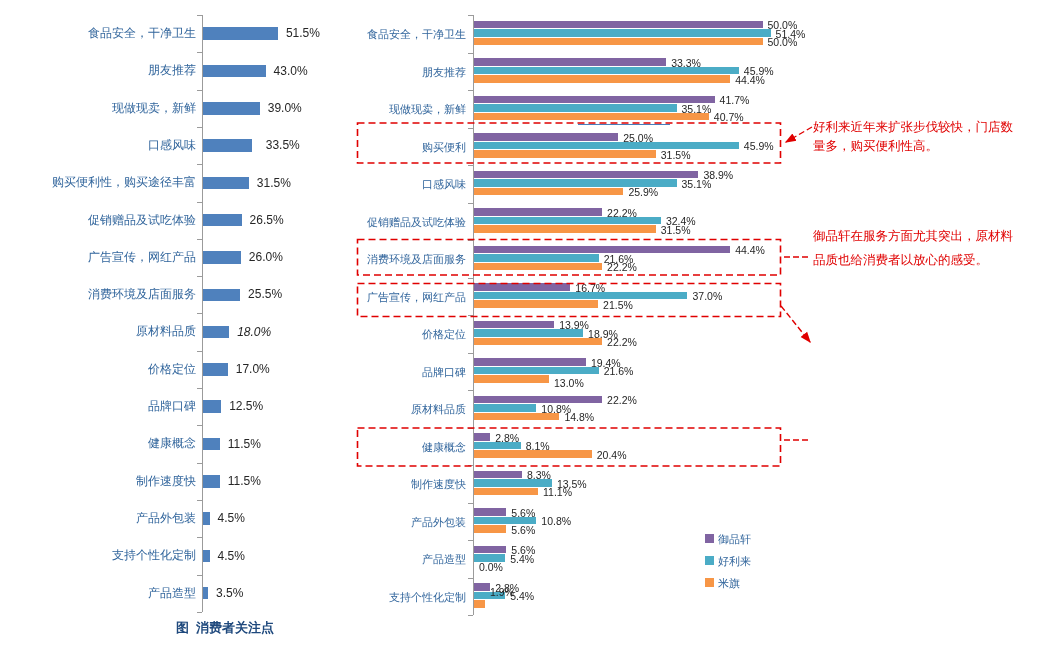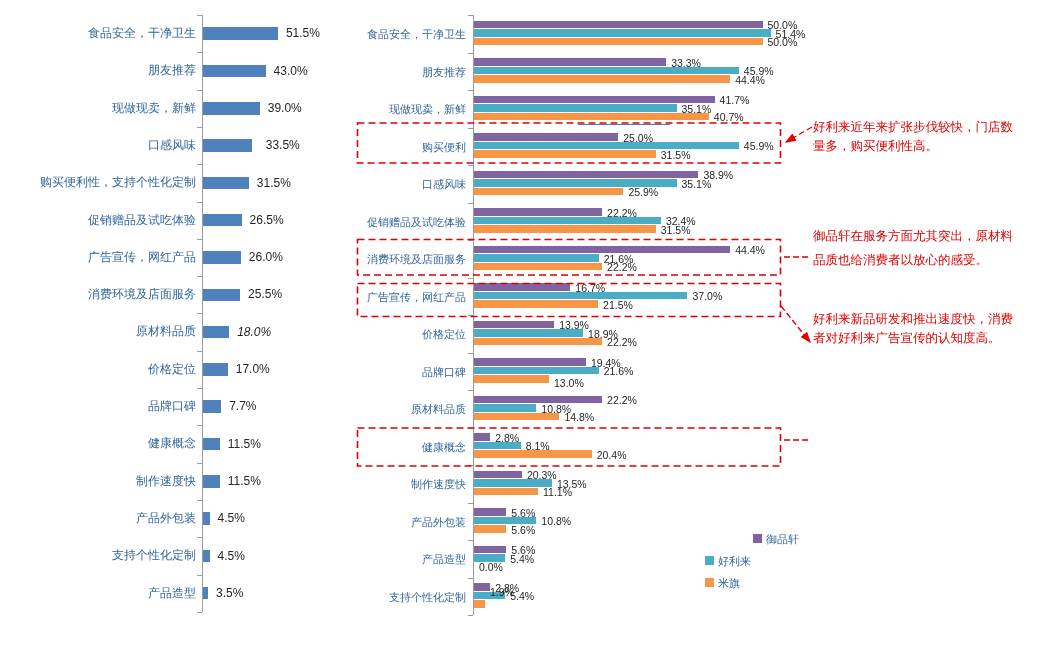--- a/index.html
+++ b/index.html
@@ -39,41 +39,41 @@
       <div class="val-label val-left" style="left: 285.933px; top: 26.3px; position: absolute;">51.5%</div>
       <div class="cat-label cat-left" style="left: 0px; top: 63.3px; width: 196px; position: absolute;">朋友推荐</div>
       <div class="bar" style="left: 203px; top: 64.7px; width: 62.565px; height: 12.5px; background: rgb(79, 129, 189); position: absolute;"></div>
       <div class="val-label val-left" style="left: 273.565px; top: 63.6px; position: absolute;">43.0%</div>
       <div class="cat-label cat-left" style="left: 0px; top: 100.6px; width: 196px; position: absolute;">现做现卖，新鲜</div>
       <div class="bar" style="left: 203px; top: 102px; width: 56.745px; height: 12.5px; background: rgb(79, 129, 189); position: absolute;"></div>
       <div class="val-label val-left" style="left: 267.745px; top: 100.9px; position: absolute;">39.0%</div>
       <div class="cat-label cat-left" style="left: 0px; top: 137.9px; width: 196px; position: absolute;">口感风味</div>
       <div class="bar" style="left: 203px; top: 139.3px; width: 48.7425px; height: 12.5px; background: rgb(79, 129, 189); position: absolute;"></div>
       <div class="val-label val-left" style="left: 259.743px; top: 138.2px; position: absolute; margin-left: 6px;">33.5%</div>
-      <div class="cat-label cat-left" style="left: 0px; top: 175.2px; width: 196px; position: absolute;">购买便利性，支持个性化定制</div>
+      <div class="cat-label cat-left" style="left: 0px; top: 175.2px; width: 196px; position: absolute;">购买便利性，购买途径丰富</div>
       <div class="bar" style="left: 203px; top: 176.6px; width: 45.8325px; height: 12.5px; background: rgb(79, 129, 189); position: absolute;"></div>
       <div class="val-label val-left" style="left: 256.832px; top: 175.5px; position: absolute;">31.5%</div>
       <div class="cat-label cat-left" style="left: 0px; top: 212.5px; width: 196px; position: absolute;">促销赠品及试吃体验</div>
       <div class="bar" style="left: 203px; top: 213.9px; width: 38.5575px; height: 12.5px; background: rgb(79, 129, 189); position: absolute;"></div>
       <div class="val-label val-left" style="left: 249.558px; top: 212.8px; position: absolute;">26.5%</div>
       <div class="cat-label cat-left" style="left: 0px; top: 249.8px; width: 196px; position: absolute;">广告宣传，网红产品</div>
       <div class="bar" style="left: 203px; top: 251.2px; width: 37.83px; height: 12.5px; background: rgb(79, 129, 189); position: absolute;"></div>
       <div class="val-label val-left" style="left: 248.83px; top: 250.1px; position: absolute;">26.0%</div>
       <div class="cat-label cat-left" style="left: 0px; top: 287.1px; width: 196px; position: absolute;">消费环境及店面服务</div>
       <div class="bar" style="left: 203px; top: 288.5px; width: 37.1025px; height: 12.5px; background: rgb(79, 129, 189); position: absolute;"></div>
       <div class="val-label val-left" style="left: 248.102px; top: 287.4px; position: absolute;">25.5%</div>
       <div class="cat-label cat-left" style="left: 0px; top: 324.4px; width: 196px; position: absolute;">原材料品质</div>
       <div class="bar" style="left: 203px; top: 325.8px; width: 26.19px; height: 12.5px; background: rgb(79, 129, 189); position: absolute;"></div>
       <div class="val-label val-left" style="left: 237.19px; top: 324.7px; position: absolute; font-style: italic;">18.0%</div>
       <div class="cat-label cat-left" style="left: 0px; top: 361.7px; width: 196px; position: absolute;">价格定位</div>
       <div class="bar" style="left: 203px; top: 363.1px; width: 24.735px; height: 12.5px; background: rgb(79, 129, 189); position: absolute;"></div>
       <div class="val-label val-left" style="left: 235.735px; top: 362px; position: absolute;">17.0%</div>
       <div class="cat-label cat-left" style="left: 0px; top: 399px; width: 196px; position: absolute;">品牌口碑</div>
       <div class="bar" style="left: 203px; top: 400.4px; width: 18.1875px; height: 12.5px; background: rgb(79, 129, 189); position: absolute;"></div>
-      <div class="val-label val-left" style="left: 229.188px; top: 399.3px; position: absolute;">7.7%</div>
+      <div class="val-label val-left" style="left: 229.188px; top: 399.3px; position: absolute;">12.5%</div>
       <div class="cat-label cat-left" style="left: 0px; top: 436.3px; width: 196px; position: absolute;">健康概念</div>
       <div class="bar" style="left: 203px; top: 437.7px; width: 16.7325px; height: 12.5px; background: rgb(79, 129, 189); position: absolute;"></div>
       <div class="val-label val-left" style="left: 227.732px; top: 436.6px; position: absolute;">11.5%</div>
       <div class="cat-label cat-left" style="left: 0px; top: 473.6px; width: 196px; position: absolute;">制作速度快</div>
       <div class="bar" style="left: 203px; top: 475px; width: 16.7325px; height: 12.5px; background: rgb(79, 129, 189); position: absolute;"></div>
       <div class="val-label val-left" style="left: 227.732px; top: 473.9px; position: absolute;">11.5%</div>
       <div class="cat-label cat-left" style="left: 0px; top: 510.9px; width: 196px; position: absolute;">产品外包装</div>
       <div class="bar" style="left: 203px; top: 512.3px; width: 6.5475px; height: 12.5px; background: rgb(79, 129, 189); position: absolute;"></div>
       <div class="val-label val-left" style="left: 217.548px; top: 511.2px; position: absolute;">4.5%</div>
       <div class="cat-label cat-left" style="left: 0px; top: 548.2px; width: 196px; position: absolute;">支持个性化定制</div>
@@ -182,21 +182,21 @@
       <div class="val-label val-right" style="left: 564.396px; top: 411.2px; position: absolute;">14.8%</div>
       <div class="cat-label cat-right" style="left: 266px; top: 439.5px; width: 200px; position: absolute;">健康概念</div>
       <div class="bar" style="left: 474px; top: 433.1px; width: 16.156px; height: 7.6px; background: rgb(128, 100, 162); position: absolute;"></div>
       <div class="val-label val-right" style="left: 495.156px; top: 431.5px; position: absolute;">2.8%</div>
       <div class="bar" style="left: 474px; top: 441.7px; width: 46.737px; height: 7.6px; background: rgb(75, 172, 198); position: absolute;"></div>
       <div class="val-label val-right" style="left: 525.737px; top: 440.1px; position: absolute;">8.1%</div>
       <div class="bar" style="left: 474px; top: 450.3px; width: 117.708px; height: 7.6px; background: rgb(247, 150, 70); position: absolute;"></div>
       <div class="val-label val-right" style="left: 596.708px; top: 448.7px; position: absolute;">20.4%</div>
       <div class="cat-label cat-right" style="left: 266px; top: 477px; width: 200px; position: absolute;">制作速度快</div>
       <div class="bar" style="left: 474px; top: 470.6px; width: 47.891px; height: 7.6px; background: rgb(128, 100, 162); position: absolute;"></div>
-      <div class="val-label val-right" style="left: 526.891px; top: 469px; position: absolute;">20.3%</div>
+      <div class="val-label val-right" style="left: 526.891px; top: 469px; position: absolute;">8.3%</div>
       <div class="bar" style="left: 474px; top: 479.2px; width: 77.895px; height: 7.6px; background: rgb(75, 172, 198); position: absolute;"></div>
       <div class="val-label val-right" style="left: 556.895px; top: 477.6px; position: absolute;">13.5%</div>
       <div class="bar" style="left: 474px; top: 487.8px; width: 64.047px; height: 7.6px; background: rgb(247, 150, 70); position: absolute;"></div>
       <div class="val-label val-right" style="left: 543.047px; top: 486.2px; position: absolute;">11.1%</div>
       <div class="cat-label cat-right" style="left: 266px; top: 514.5px; width: 200px; position: absolute;">产品外包装</div>
       <div class="bar" style="left: 474px; top: 508.1px; width: 32.312px; height: 7.6px; background: rgb(128, 100, 162); position: absolute;"></div>
       <div class="val-label val-right" style="left: 511.312px; top: 506.5px; position: absolute;">5.6%</div>
       <div class="bar" style="left: 474px; top: 516.7px; width: 62.316px; height: 7.6px; background: rgb(75, 172, 198); position: absolute;"></div>
       <div class="val-label val-right" style="left: 541.316px; top: 515.1px; position: absolute;">10.8%</div>
       <div class="bar" style="left: 474px; top: 525.3px; width: 32.312px; height: 7.6px; background: rgb(247, 150, 70); position: absolute;"></div>
@@ -227,39 +227,39 @@
       <div class="tick" style="left: 468px; top: 352.5px; position: absolute;"></div>
       <div class="tick" style="left: 468px; top: 390px; position: absolute;"></div>
       <div class="tick" style="left: 468px; top: 427.5px; position: absolute;"></div>
       <div class="tick" style="left: 468px; top: 465px; position: absolute;"></div>
       <div class="tick" style="left: 468px; top: 502.5px; position: absolute;"></div>
       <div class="tick" style="left: 468px; top: 540px; position: absolute;"></div>
       <div class="tick" style="left: 468px; top: 577.5px; position: absolute;"></div>
       <div class="tick" style="left: 468px; top: 615px; position: absolute;"></div>
     </div>
 
+  <div class="chart-title" style="left:90px;top:619px;width:270px;">图  消费者关注点</div>
 
   <div id="legend">
-      <div class="legend-item" style="left: 705px; top: 532px; width: 70px; position: absolute; margin-left: 48px;">
+      <div class="legend-item" style="left: 705px; top: 532px; width: 70px; position: absolute;">
         <div class="legend-swatch" style="background: rgb(128, 100, 162); position: absolute;"></div>
         <div class="legend-label" style="position: absolute;">御品轩</div>
       </div>
       <div class="legend-item" style="left: 705px; top: 554px; width: 70px; position: absolute;">
         <div class="legend-swatch" style="background: rgb(75, 172, 198); position: absolute;"></div>
         <div class="legend-label" style="position: absolute;">好利来</div>
       </div>
       <div class="legend-item" style="left: 705px; top: 576px; width: 70px; position: absolute;">
         <div class="legend-swatch" style="background: rgb(247, 150, 70); position: absolute;"></div>
         <div class="legend-label" style="position: absolute;">米旗</div>
       </div>
     </div>
 
   <div class="ann ann-1">好利来近年来扩张步伐较快，门店数量多，购买便利性高。</div>
   <div class="ann ann-2">御品轩在服务方面尤其突出，原材料品质也给消费者以放心的感受。</div>
-  <div class="ann ann-3">好利来新品研发和推出速度快，消费者对好利来广告宣传的认知度高。</div>
 
   <svg class="overlay" width="1038" height="662">
     <defs>
       <marker id="arr" markerWidth="9" markerHeight="8" refX="7" refY="3.5" orient="auto">
         <path d="M0,0.5 L8,3.5 L0,6.5 z" fill="#E00000"></path>
       </marker>
     </defs>
     <line x1="578" y1="124.5" x2="670" y2="124.5" stroke="#4A7EBB" stroke-width="1"></line>
     <rect x="357.5" y="123" width="423" height="40" fill="none" stroke="#E00000" stroke-width="1.6" stroke-dasharray="7 4"></rect>
     <rect x="357.5" y="239.5" width="423" height="35.5" fill="none" stroke="#E00000" stroke-width="1.6" stroke-dasharray="7 4"></rect>

